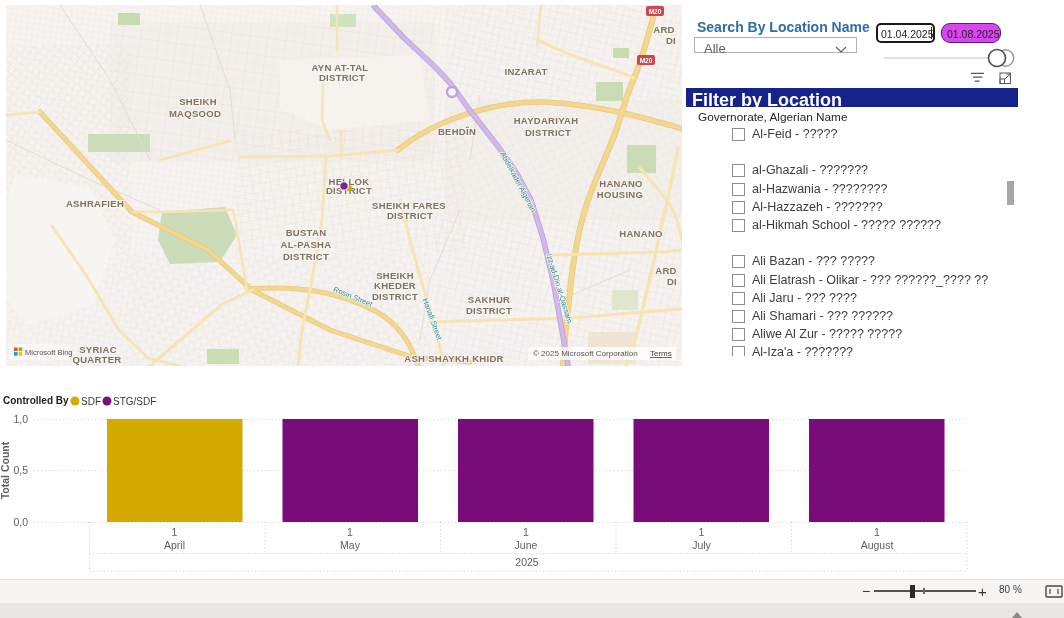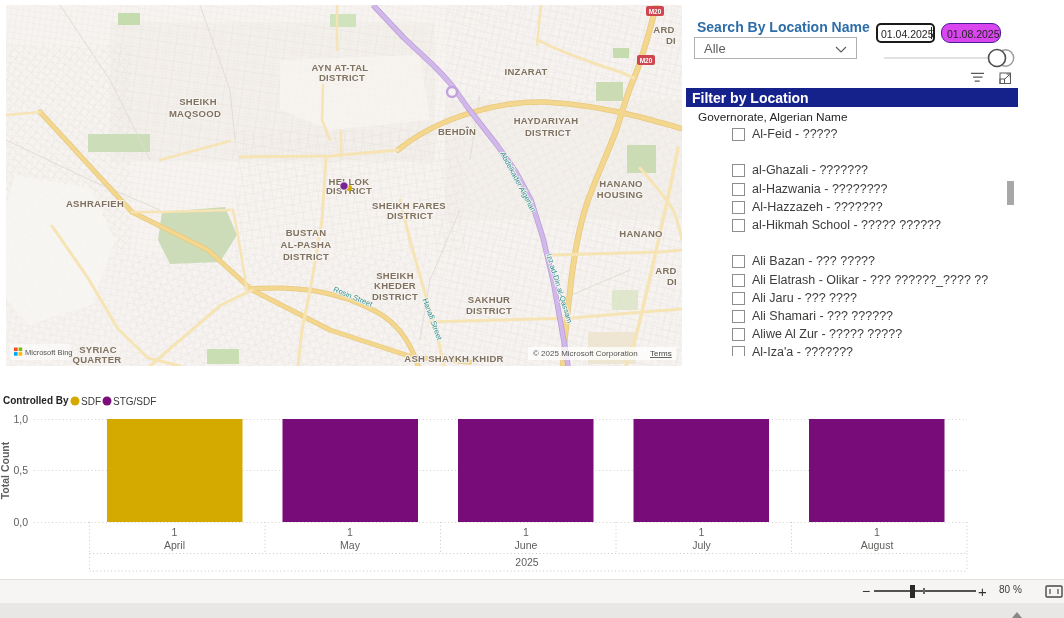--- a/index.html
+++ b/index.html
@@ -11,21 +11,21 @@
 .row{position:absolute;left:0;width:332px;height:18px;font-size:12.5px;color:#3d3c3b;white-space:nowrap}
 .cb{position:absolute;left:46px;top:2px;width:13px;height:13px;border:1px solid #8f8d8b;background:#fff}
 .cbf{background:#1c1c1c;border-color:#1c1c1c}
 .rt{position:absolute;left:66px;top:1px}
 .axis{fill:#605e5c;font-size:10.5px}
 </style>
 </head>
 <body>
 
 <div class="abs" style="left:697px;top:19px;font-size:14px;font-weight:bold;color:#2e6da8">Search By Location Name</div>
-<div class="abs" style="left:694px;top:37px;width:163px;height:22px;border:1px solid #b3b0ad;background:#fff">
+<div class="abs" style="left:694px;top:37px;width:163px;height:16px;border:1px solid #b3b0ad;background:#fff">
   <div class="abs" style="left:9px;top:3px;font-size:13px;color:#605e5c">Alle</div>
   <svg class="abs" style="left:140px;top:8px" width="12" height="7">
       <path d="M1,1 L6,6 L11,1" fill="none" stroke="#605e5c" stroke-width="1.2"></path>
     </svg>
 </div>
 <div class="abs" style="left:877px;top:22px;font-size:11px;color:#4646c8;font-weight:bold">Date</div>
 <div class="abs" style="left:876px;top:23px;width:59px;height:20px;border:2px solid #1b1a19;border-radius:5px;background:#fff">
   <div class="abs" style="left:3px;top:3px;font-size:10.5px;color:#252423">01.04.2025</div>
   <div class="abs" style="left:53px;top:2px;width:1px;height:12px;background:#252423"></div>
 </div>
@@ -40,21 +40,21 @@
 <svg class="abs" style="left:970px;top:72px" width="15" height="12">
   <path d="M1,1.3 H14 M3,5.2 H12.5 M4.7,9.1 H9.7" stroke="#5a5856" stroke-width="1.2" fill="none"></path>
 </svg>
 <svg class="abs" style="left:999px;top:71px" width="14" height="15">
   <rect x="1" y="2" width="10.5" height="10.5" fill="none" stroke="#5a5856" stroke-width="1"></rect>
   <rect x="1" y="8" width="4.5" height="4.5" fill="none" stroke="#5a5856" stroke-width="1"></rect>
   <path d="M6,8 L10.5,3.5 M7.5,3 H11.2 M11.2,3 V6.7" fill="none" stroke="#5a5856" stroke-width="1"></path>
 </svg>
 
 <div class="abs" style="left:686px;top:88px;width:332px;height:19px;background:#16228c">
-  <div class="abs" style="left:6px;top:2px;font-size:14px;font-weight:bold;color:#fff">Filter by Location</div>
+  <div class="abs" style="left:6px;top:2px;font-size:18px;font-weight:bold;color:#fff">Filter by Location</div>
 </div>
 <div class="abs" style="left:698px;top:110px;font-size:11.8px;color:#252423">Governorate, Algerian Name</div>
 <div class="abs" style="left:686px;top:108px;width:332px;height:248px;overflow:hidden">
   <div class="row" style="top:18px">
       <div class="cb"></div>
       <div class="rt">Al-Feid - ?????</div>
     </div>
   <div class="row" style="top:54.4px">
       <div class="cb"></div>
       <div class="rt">al-Ghazali - ???????</div>

